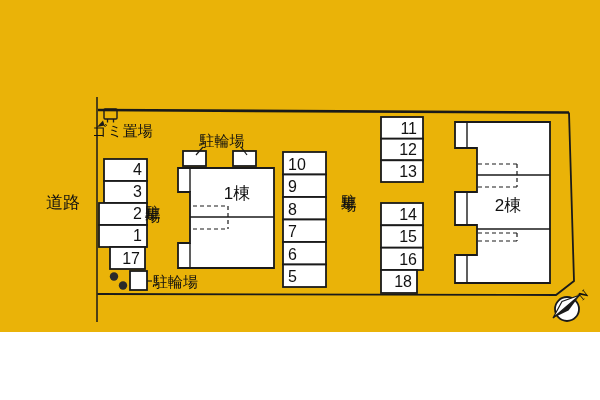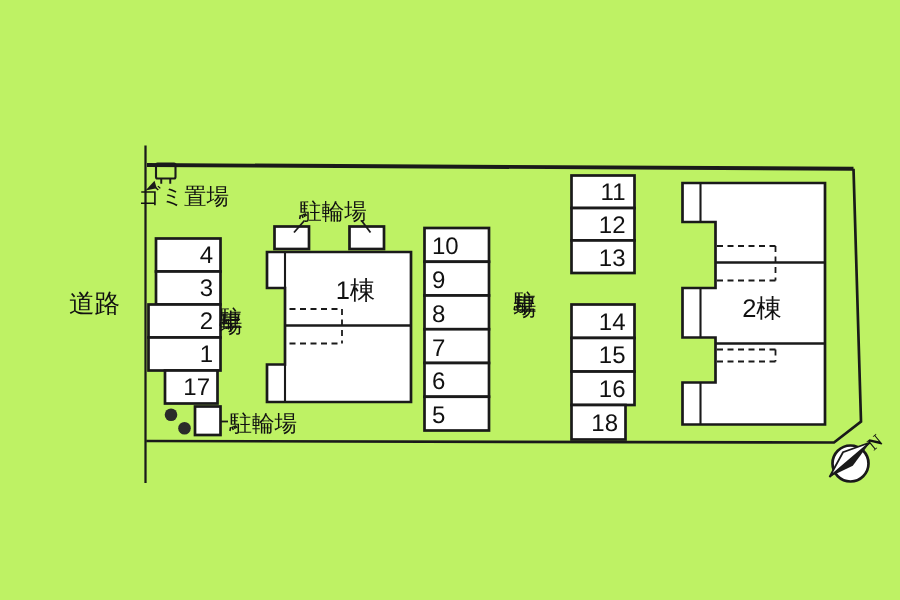--- a/index.html
+++ b/index.html
@@ -1,16 +1,16 @@
 <!DOCTYPE html>
 <html><head>
 <meta charset="utf-8">
 <style>
   html,body{margin:0;padding:0;background:#fff;}
-  #stage{position:relative;width:600px;height:400px;background:#bef264;overflow:hidden;
+  #stage{position:relative;width:600px;height:332px;background:#eab308;overflow:hidden;
          font-family:"Liberation Sans","DejaVu Sans",sans-serif;}
   #plan-svg{position:absolute;left:0;top:0;}
   .ln{stroke:#1a1a1a;fill:none;}
   .stall{fill:#ffffff;stroke:#1a1a1a;stroke-width:1.8;}
   .bldg{fill:#ffffff;stroke:#1a1a1a;stroke-width:1.8;}
   .dash{stroke:#1a1a1a;stroke-width:1.2;fill:none;stroke-dasharray:4,3;}
   .num{font-family:"Liberation Sans","DejaVu Sans",sans-serif;font-size:16px;fill:#111;}
   .lbl15{font-family:"Liberation Sans","DejaVu Sans",sans-serif;font-size:15px;fill:#111;}
   .lbl17{font-family:"Liberation Sans","DejaVu Sans",sans-serif;font-size:17px;fill:#111;}
   .nlet{font-family:"Liberation Serif","DejaVu Serif",serif;font-size:12px;font-weight:bold;fill:#111;}

